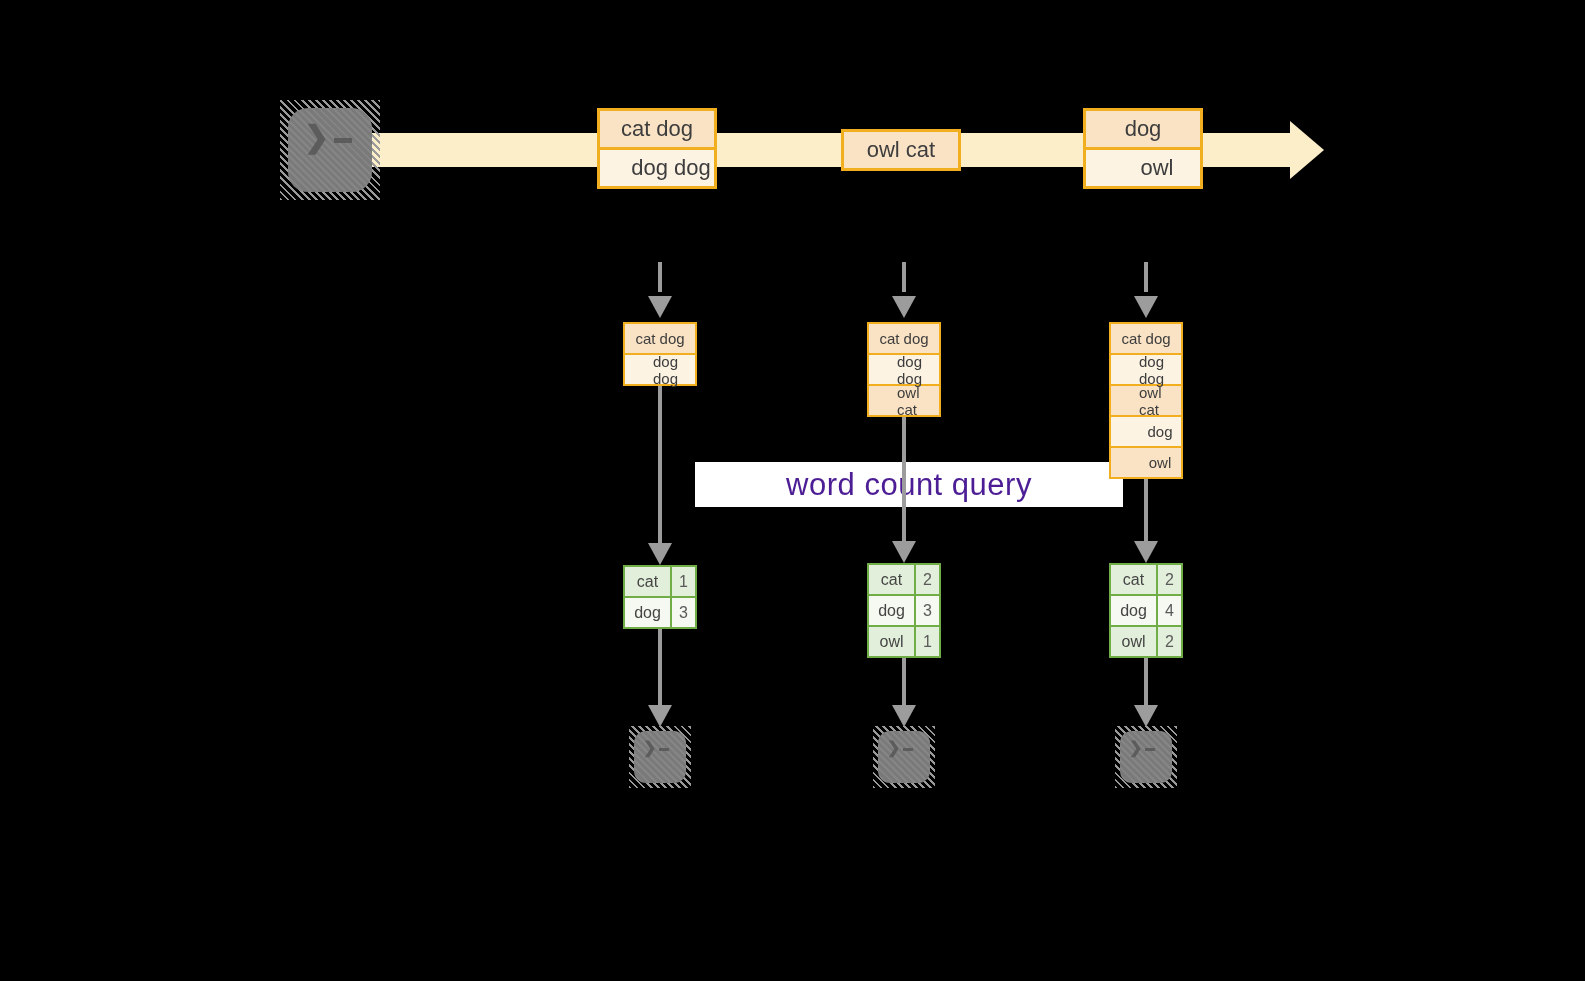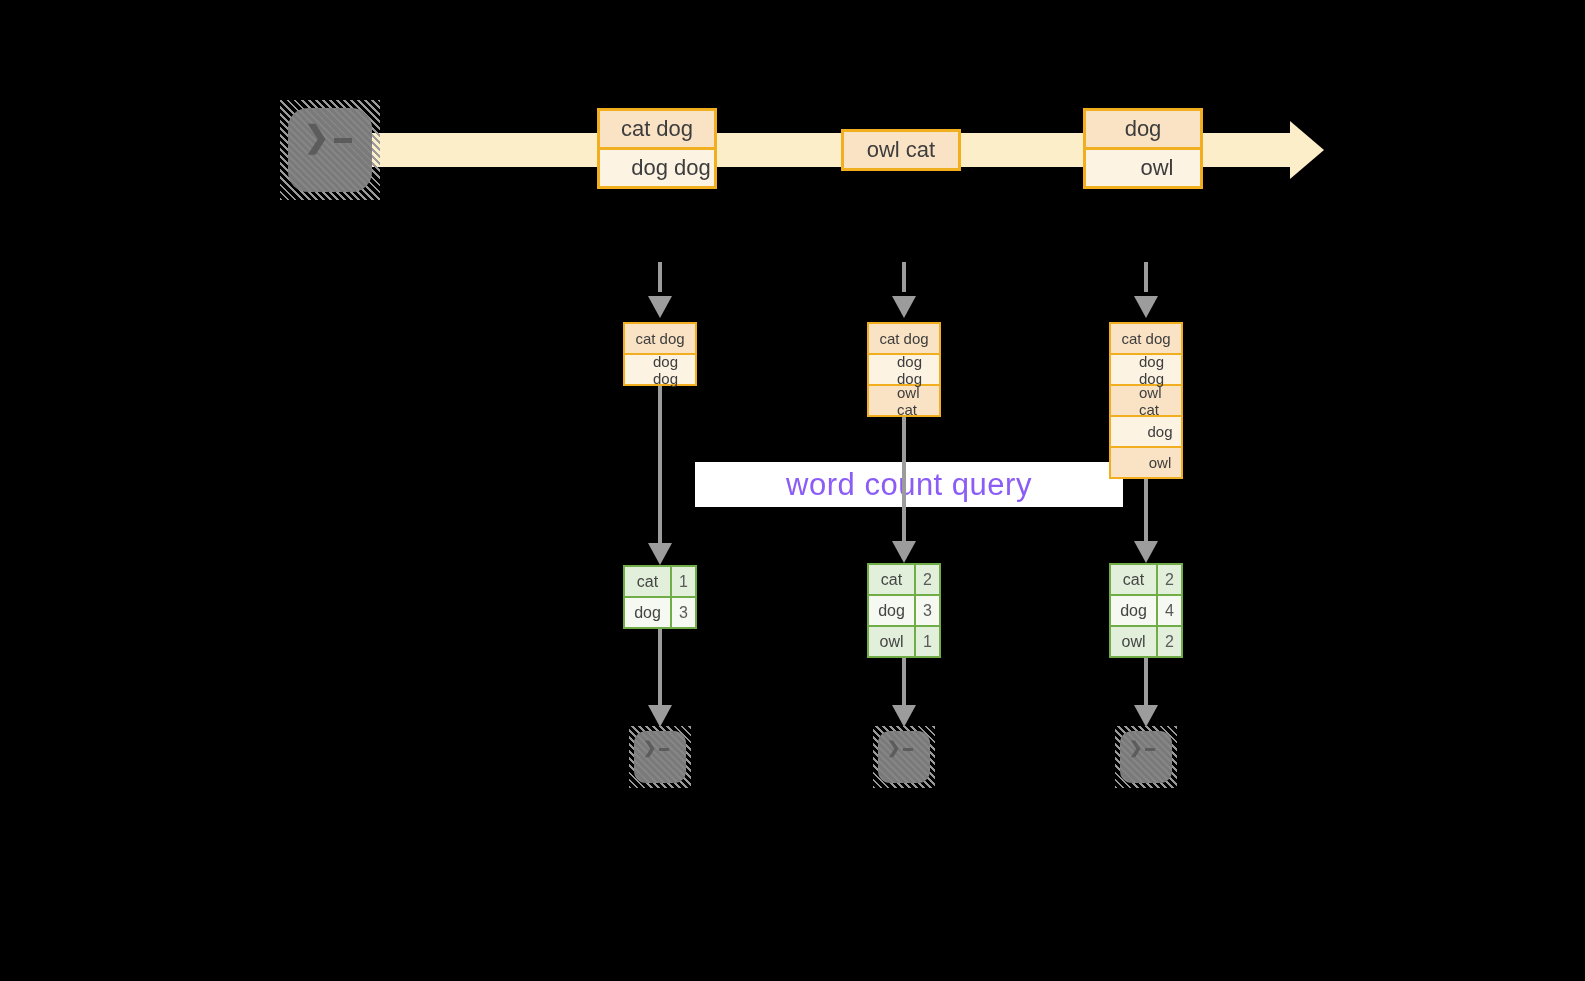--- a/index.html
+++ b/index.html
@@ -40,21 +40,21 @@
   .obox-sm{ width:70px; border-width:2px; }
   .obox-sm .ocell{ height:29px; font-size:15px; }
   .obox-sm .ocell + .ocell{ border-top-width:2px; }
   
   .vline{ position:absolute; width:4px; background:#9C9C9C; z-index:4; }
   .vhead{ position:absolute; width:0; height:0; z-index:4;
     border-left:12px solid transparent; border-right:12px solid transparent; border-top:22px solid #9C9C9C; }
   
   .qband{ position:absolute; left:695px; top:462px; width:428px; height:45px; background:#ffffff; z-index:2;
     display:flex; align-items:center; justify-content:center; }
-  .qband span{ font-size:31px; color:#8b5cf6; letter-spacing:0.5px; }
+  .qband span{ font-size:31px; color:#4c1d95; letter-spacing:0.5px; }
   
   .gtable{ position:absolute; width:70px; border:2px solid #70AD47; background:#70AD47; z-index:3; }
   .grow{ display:flex; }
   .grow + .grow{ border-top:2px solid #70AD47; }
   .gcell{ height:29px; display:flex; align-items:center; justify-content:center; font-size:16px; }
   .gcell.label{ width:45px; color:#454545; }
   .gcell.value{ width:23px; border-left:2px solid #70AD47; color:#5a5a5a; }
   .grow.even .gcell{ background:#E2EFDA; }
   .grow.odd  .gcell{ background:#F5F9F1; }
 </style>

